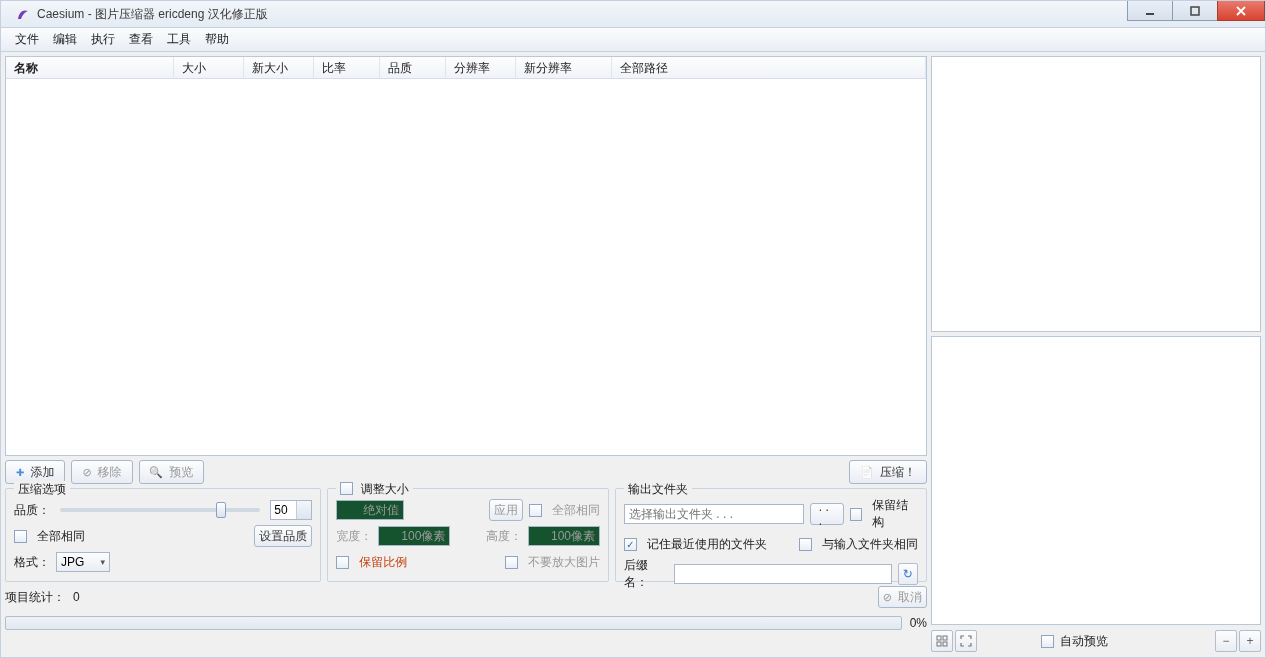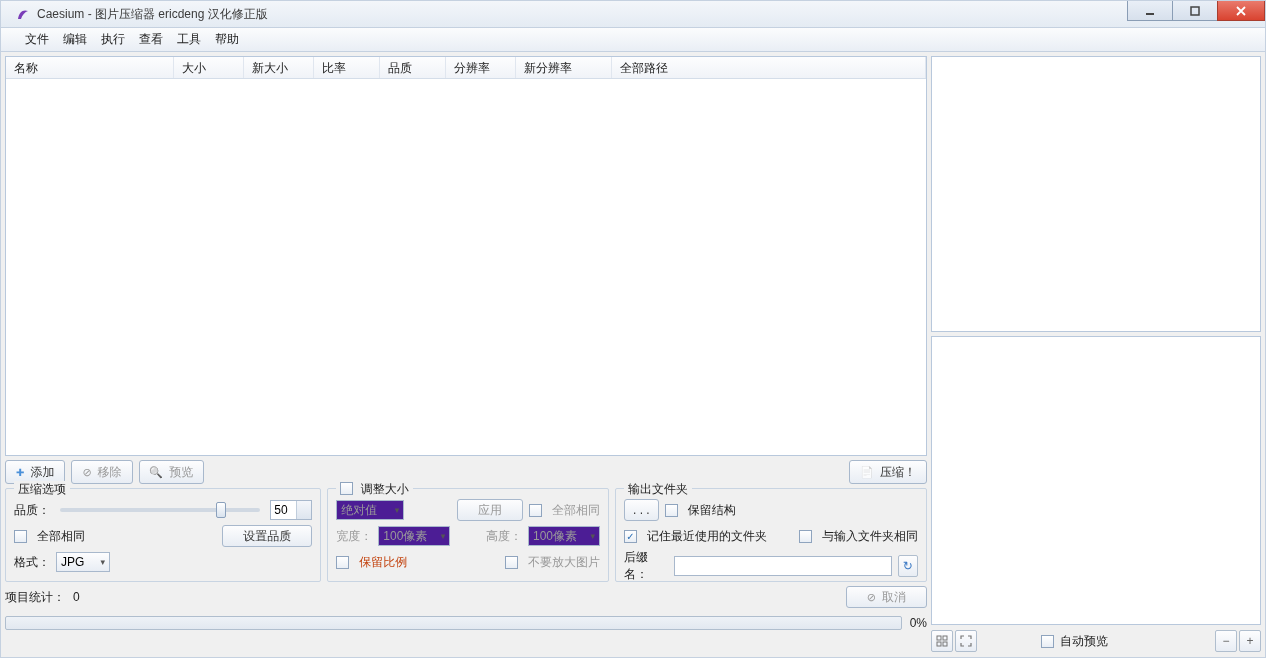--- a/index.html
+++ b/index.html
@@ -8,38 +8,38 @@
 
 .titlebar { height: 28px; background: linear-gradient(#f3f6fa, #e4ebf3); border: 1px solid #c5d1e0; display: flex; align-items: center; padding-left: 14px; }
 .titlebar .app-icon { width: 16px; height: 16px; margin-right: 6px; }
 .titlebar .title-text { flex: 1; color: #3b3b3b; }
 .win-ctrls { display: flex; height: 100%; }
 .win-btn { width: 46px; height: 20px; margin-top: 0; border: 1px solid #8a9db5; border-top: none; display: flex; align-items: center; justify-content: center; background: linear-gradient(#e9eff7, #d7e0ec); margin-left: -1px; }
 .win-btn.close { background: linear-gradient(#e97a6c, #d94330); color: #fff; width: 48px; border-color: #a83d2e; }
 .win-btn svg { display: block; }
 
 
-.menubar { height: 24px; background: linear-gradient(#fbfcfd, #e9eef5); border-left: 1px solid #c5d1e0; border-right: 1px solid #c5d1e0; border-bottom: 1px solid #c5d1e0; display: flex; align-items: center; padding: 0 24px; gap: 14px; color: #222; }
+.menubar { height: 24px; background: linear-gradient(#fbfcfd, #e9eef5); border-left: 1px solid #c5d1e0; border-right: 1px solid #c5d1e0; border-bottom: 1px solid #c5d1e0; display: flex; align-items: center; padding: 0 14px; gap: 14px; color: #222; }
 .menubar span { cursor: default; }
 
 
 .container { display: flex; padding: 4px; gap: 4px; height: calc(100% - 52px); border-left: 1px solid #c5d1e0; border-right: 1px solid #c5d1e0; border-bottom: 1px solid #c5d1e0; background: #f0f0f0; }
 .left-col { width: 922px; display: flex; flex-direction: column; gap: 4px; }
 .right-col { flex: 1; display: flex; flex-direction: column; gap: 4px; }
 
 
 .table-wrap { border: 1px solid #b8c8dc; background: #fff; height: 400px; display: flex; flex-direction: column; }
 .table-head { height: 22px; background: linear-gradient(#fdfdfe, #f0f3f8); display: flex; border-bottom: 1px solid #d4dde9; }
 .table-head .th { padding: 3px 8px; border-right: 1px solid #e0e6ef; color: #222; white-space: nowrap; }
 .table-body { flex: 1; }
 
 
 .tool-row { display: flex; gap: 6px; align-items: center; }
 .btn { height: 24px; padding: 6px 10px; background: linear-gradient(#fdfdfe, #e8edf4); border: 1px solid #a8b8cc; border-radius: 3px; display: inline-flex; align-items: center; gap: 6px; color: #333; cursor: default; }
-.btn.small { height: 22px; padding: 0 20px; }
+.btn.small { height: 22px; padding: 0 4px; }
 .btn.icon-plus::before { content: "✚"; color: #4a90d9; font-size: 10px; }
 .btn.icon-remove::before { content: "⊘"; color: #999; font-size: 11px; }
 .btn.icon-preview::before { content: "🔍"; color: #999; font-size: 11px; filter: grayscale(1); }
 .btn.icon-compress::before { content: "📄"; font-size: 11px; filter: grayscale(1) opacity(0.7); }
 .btn.disabled { color: #999; }
 .spacer { flex: 1; }
 
 
 .groupbox-row { display: flex; gap: 6px; }
 .groupbox { border: 1px solid #c8d4e2; border-radius: 2px; padding: 8px; position: relative; background: #f0f0f0; }
@@ -54,37 +54,37 @@
 .slider-thumb { position: absolute; top: -6px; width: 10px; height: 16px; background: linear-gradient(#fff,#d8e2ee); border: 1px solid #8aa0bc; border-radius: 2px; }
 .spin { width: 42px; height: 20px; border: 1px solid #a8b8cc; background: #fff; padding: 1px 3px; display: inline-flex; align-items: center; position: relative; }
 .spin::after { content: ""; position: absolute; right: 0; top: 0; bottom: 0; width: 14px; background: linear-gradient(#f4f6fa,#dde5ef); border-left: 1px solid #c0cddc; }
 .checkbox { width: 13px; height: 13px; border: 1px solid #8fa4be; background: linear-gradient(#fff,#e9eef5); display: inline-block; margin-right: 4px; vertical-align: -2px; }
 .checkbox.checked::after { content: "✓"; font-size: 10px; color: #2b6fb5; display: block; line-height: 11px; text-align: center; }
 .combo { height: 20px; border: 1px solid #a8b8cc; background: linear-gradient(#fdfdfe,#e8edf4); display: inline-flex; align-items: center; padding: 0 4px; position: relative; }
 .combo::after { content: "▾"; position: absolute; right: 4px; font-size: 9px; color: #555; }
 .combo.small { width: 54px; }
 .combo.med { width: 68px; }
 .combo.wide { width: 72px; }
-.combo.disabled { color: #999; background: #4c1d95; }
+.combo.disabled { color: #999; background: #14532d; justify-content: flex-end; }
 .textinput { height: 20px; border: 1px solid #a8b8cc; background: #fff; padding: 1px 4px; color: #888; }
 .textinput.wide { width: 188px; }
 .textinput.med { width: 236px; }
 
 
 .status-row { display: flex; align-items: center; gap: 8px; height: 22px; }
 .progress { flex: 1; height: 14px; border: 1px solid #b0bece; background: linear-gradient(#eef2f7,#e2e8f0); border-radius: 2px; }
 
 
 .preview-pane { border: 1px solid #b8c8dc; background: #fff; height: 276px; }
 .preview-pane2 { border: 1px solid #b8c8dc; background: #fff; flex: 1; }
 .right-toolbar { height: 24px; display: flex; align-items: center; gap: 2px; }
 .sqbtn { width: 22px; height: 22px; border: 1px solid #b0bece; background: linear-gradient(#fdfdfe,#e8edf4); border-radius: 2px; display: inline-flex; align-items: center; justify-content: center; font-size: 11px; color: #666; }
 
 
-.c-name { width: 168px; }
+.c-name { width: 168px; font-weight: bold; }
 .c-size { width: 70px; }
 .c-newsize { width: 70px; }
 .c-ratio { width: 66px; }
 .c-quality { width: 66px; }
 .c-res { width: 70px; }
 .c-newres { width: 96px; }
 .c-path { flex: 1; }
 </style>
 </head>
 <body>
@@ -219,20 +219,21 @@
           <span class="label" style="color:#c2410c">保留比例</span>
           <div class="spacer"></div>
           <span class="checkbox"></span>
           <span class="label" style="color:#999">不要放大图片</span>
         </div>
       </div>
 
       <div class="groupbox gb-output">
         <span class="legend">输出文件夹</span>
         <div class="row">
+          <input class="textinput wide" placeholder="选择输出文件夹 . . ." style="">
           <div class="btn small" style="padding:0 8px">
               <span>. . .</span>
             </div>
           <span class="checkbox"></span>
           <span class="label">保留结构</span>
         </div>
         <div class="row">
           <span class="checkbox checked"></span>
           <span class="label">记住最近使用的文件夹</span>
           <div class="spacer"></div>

